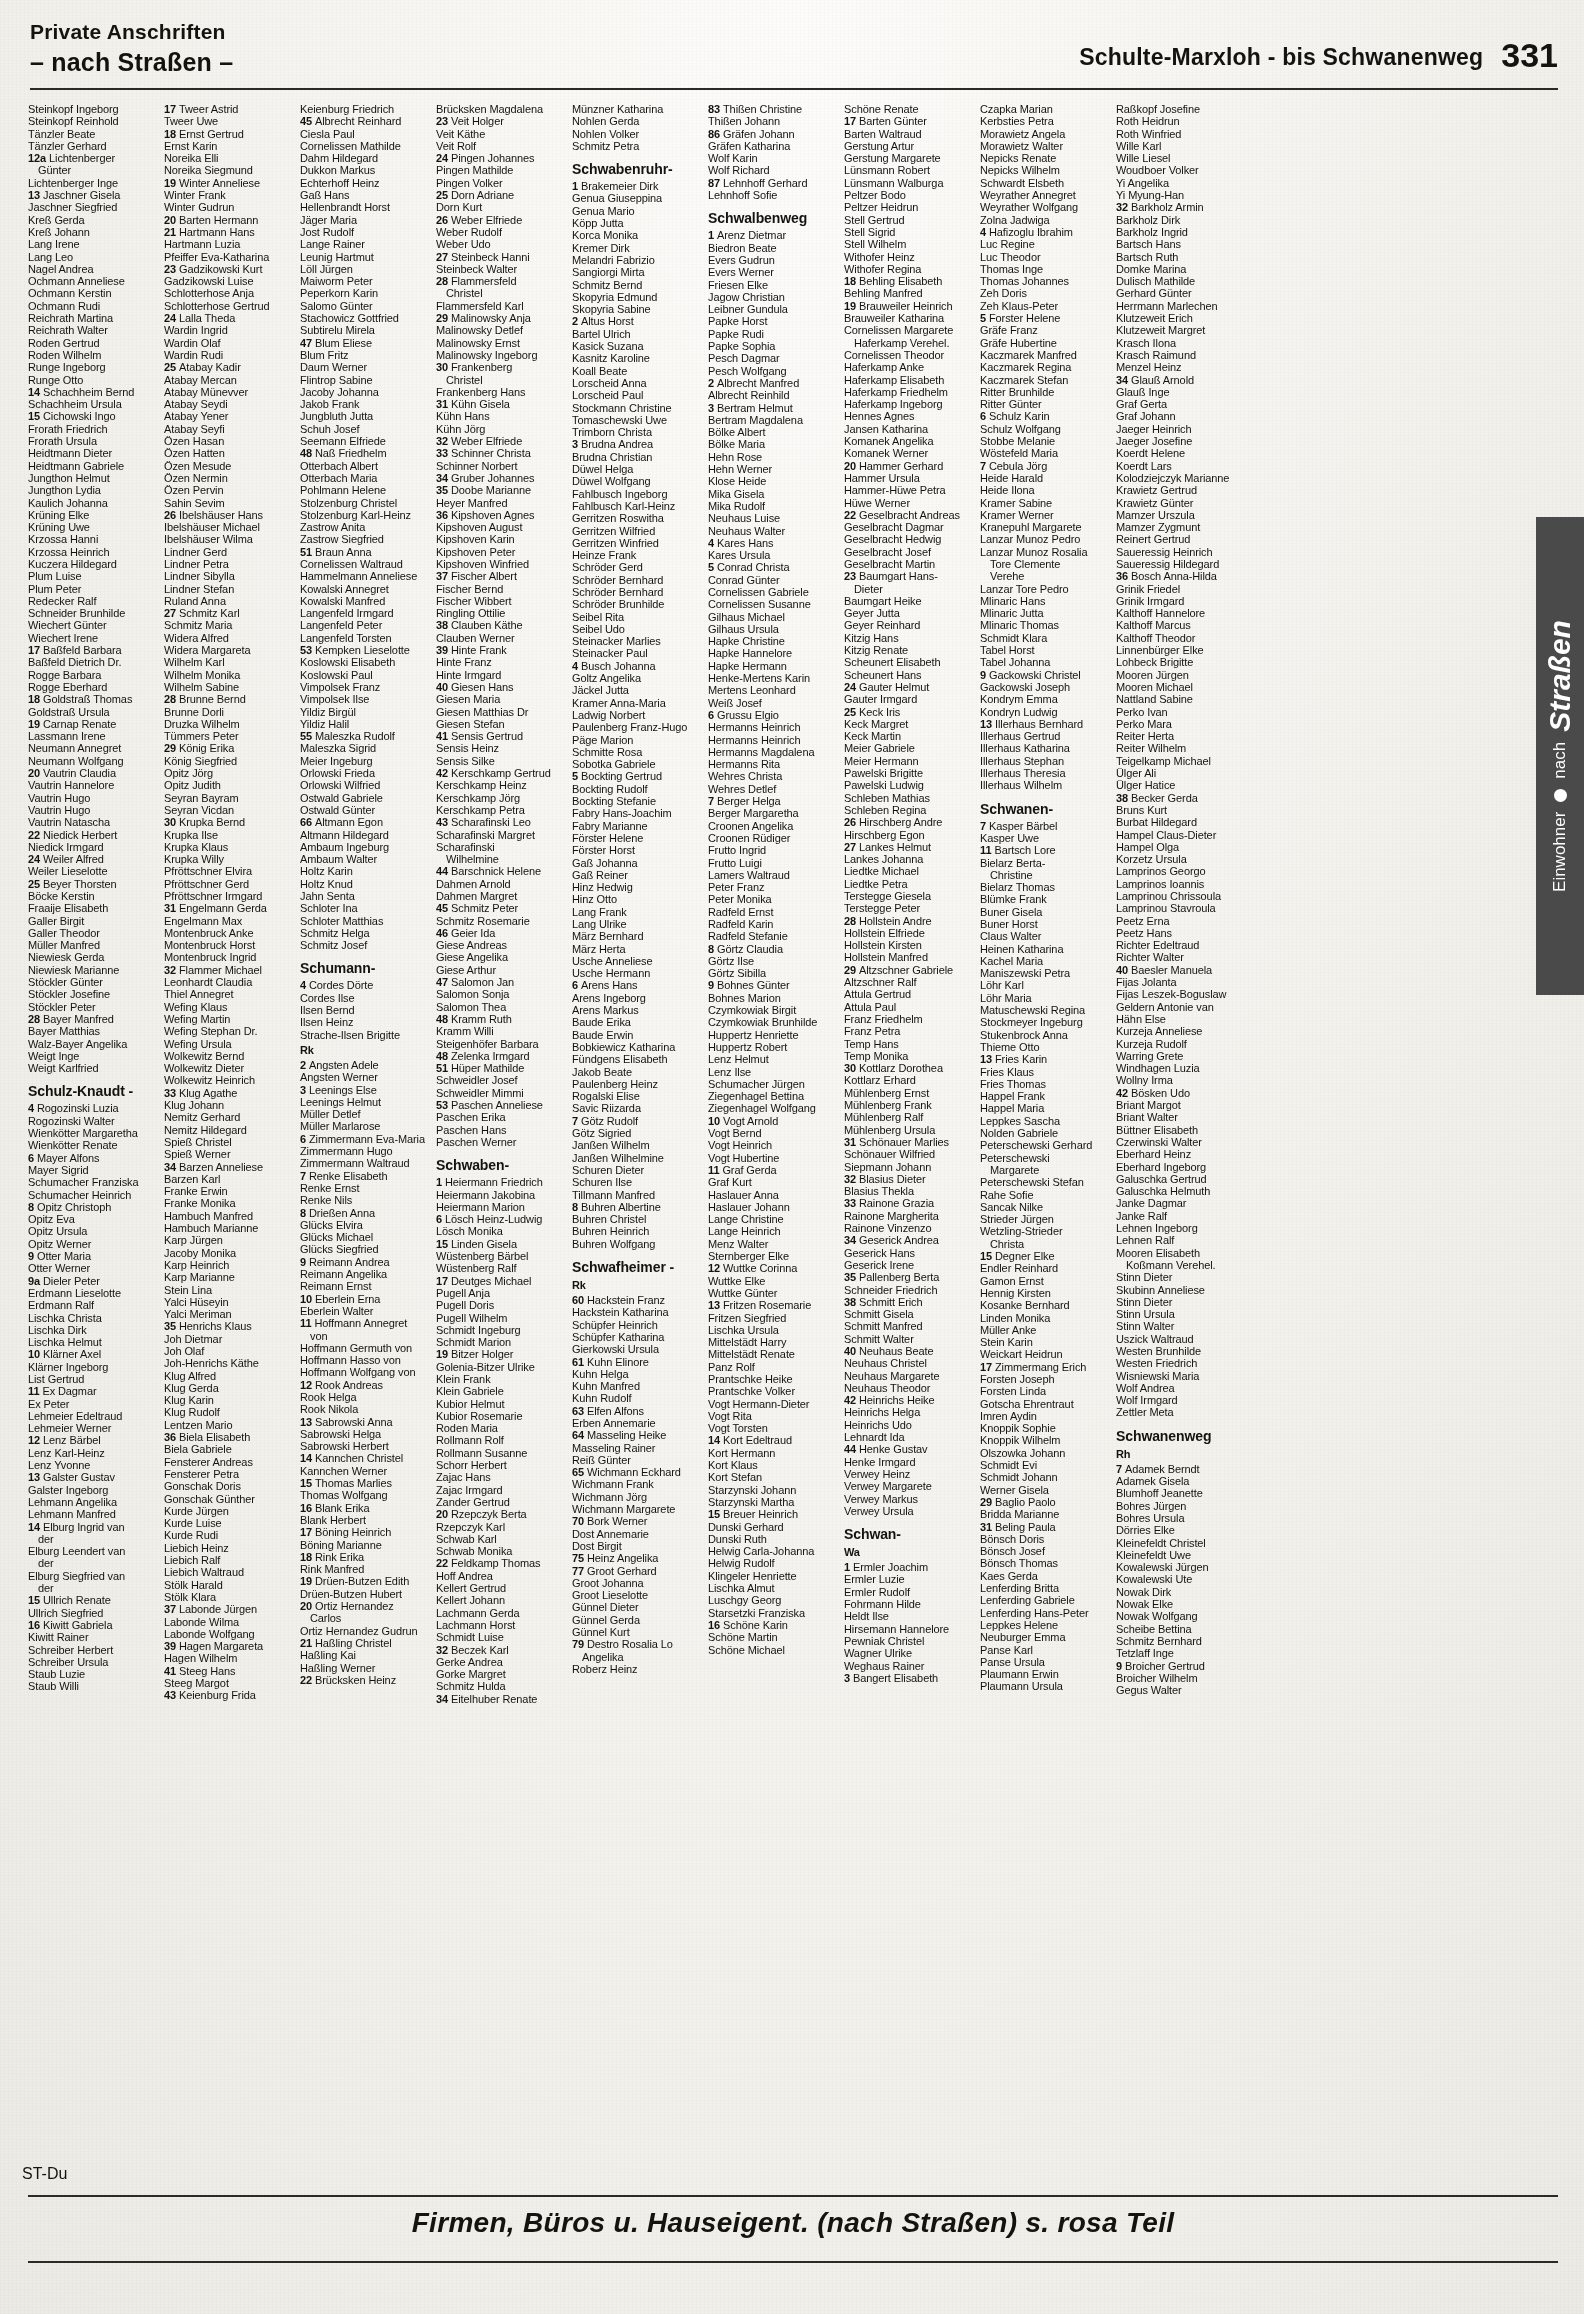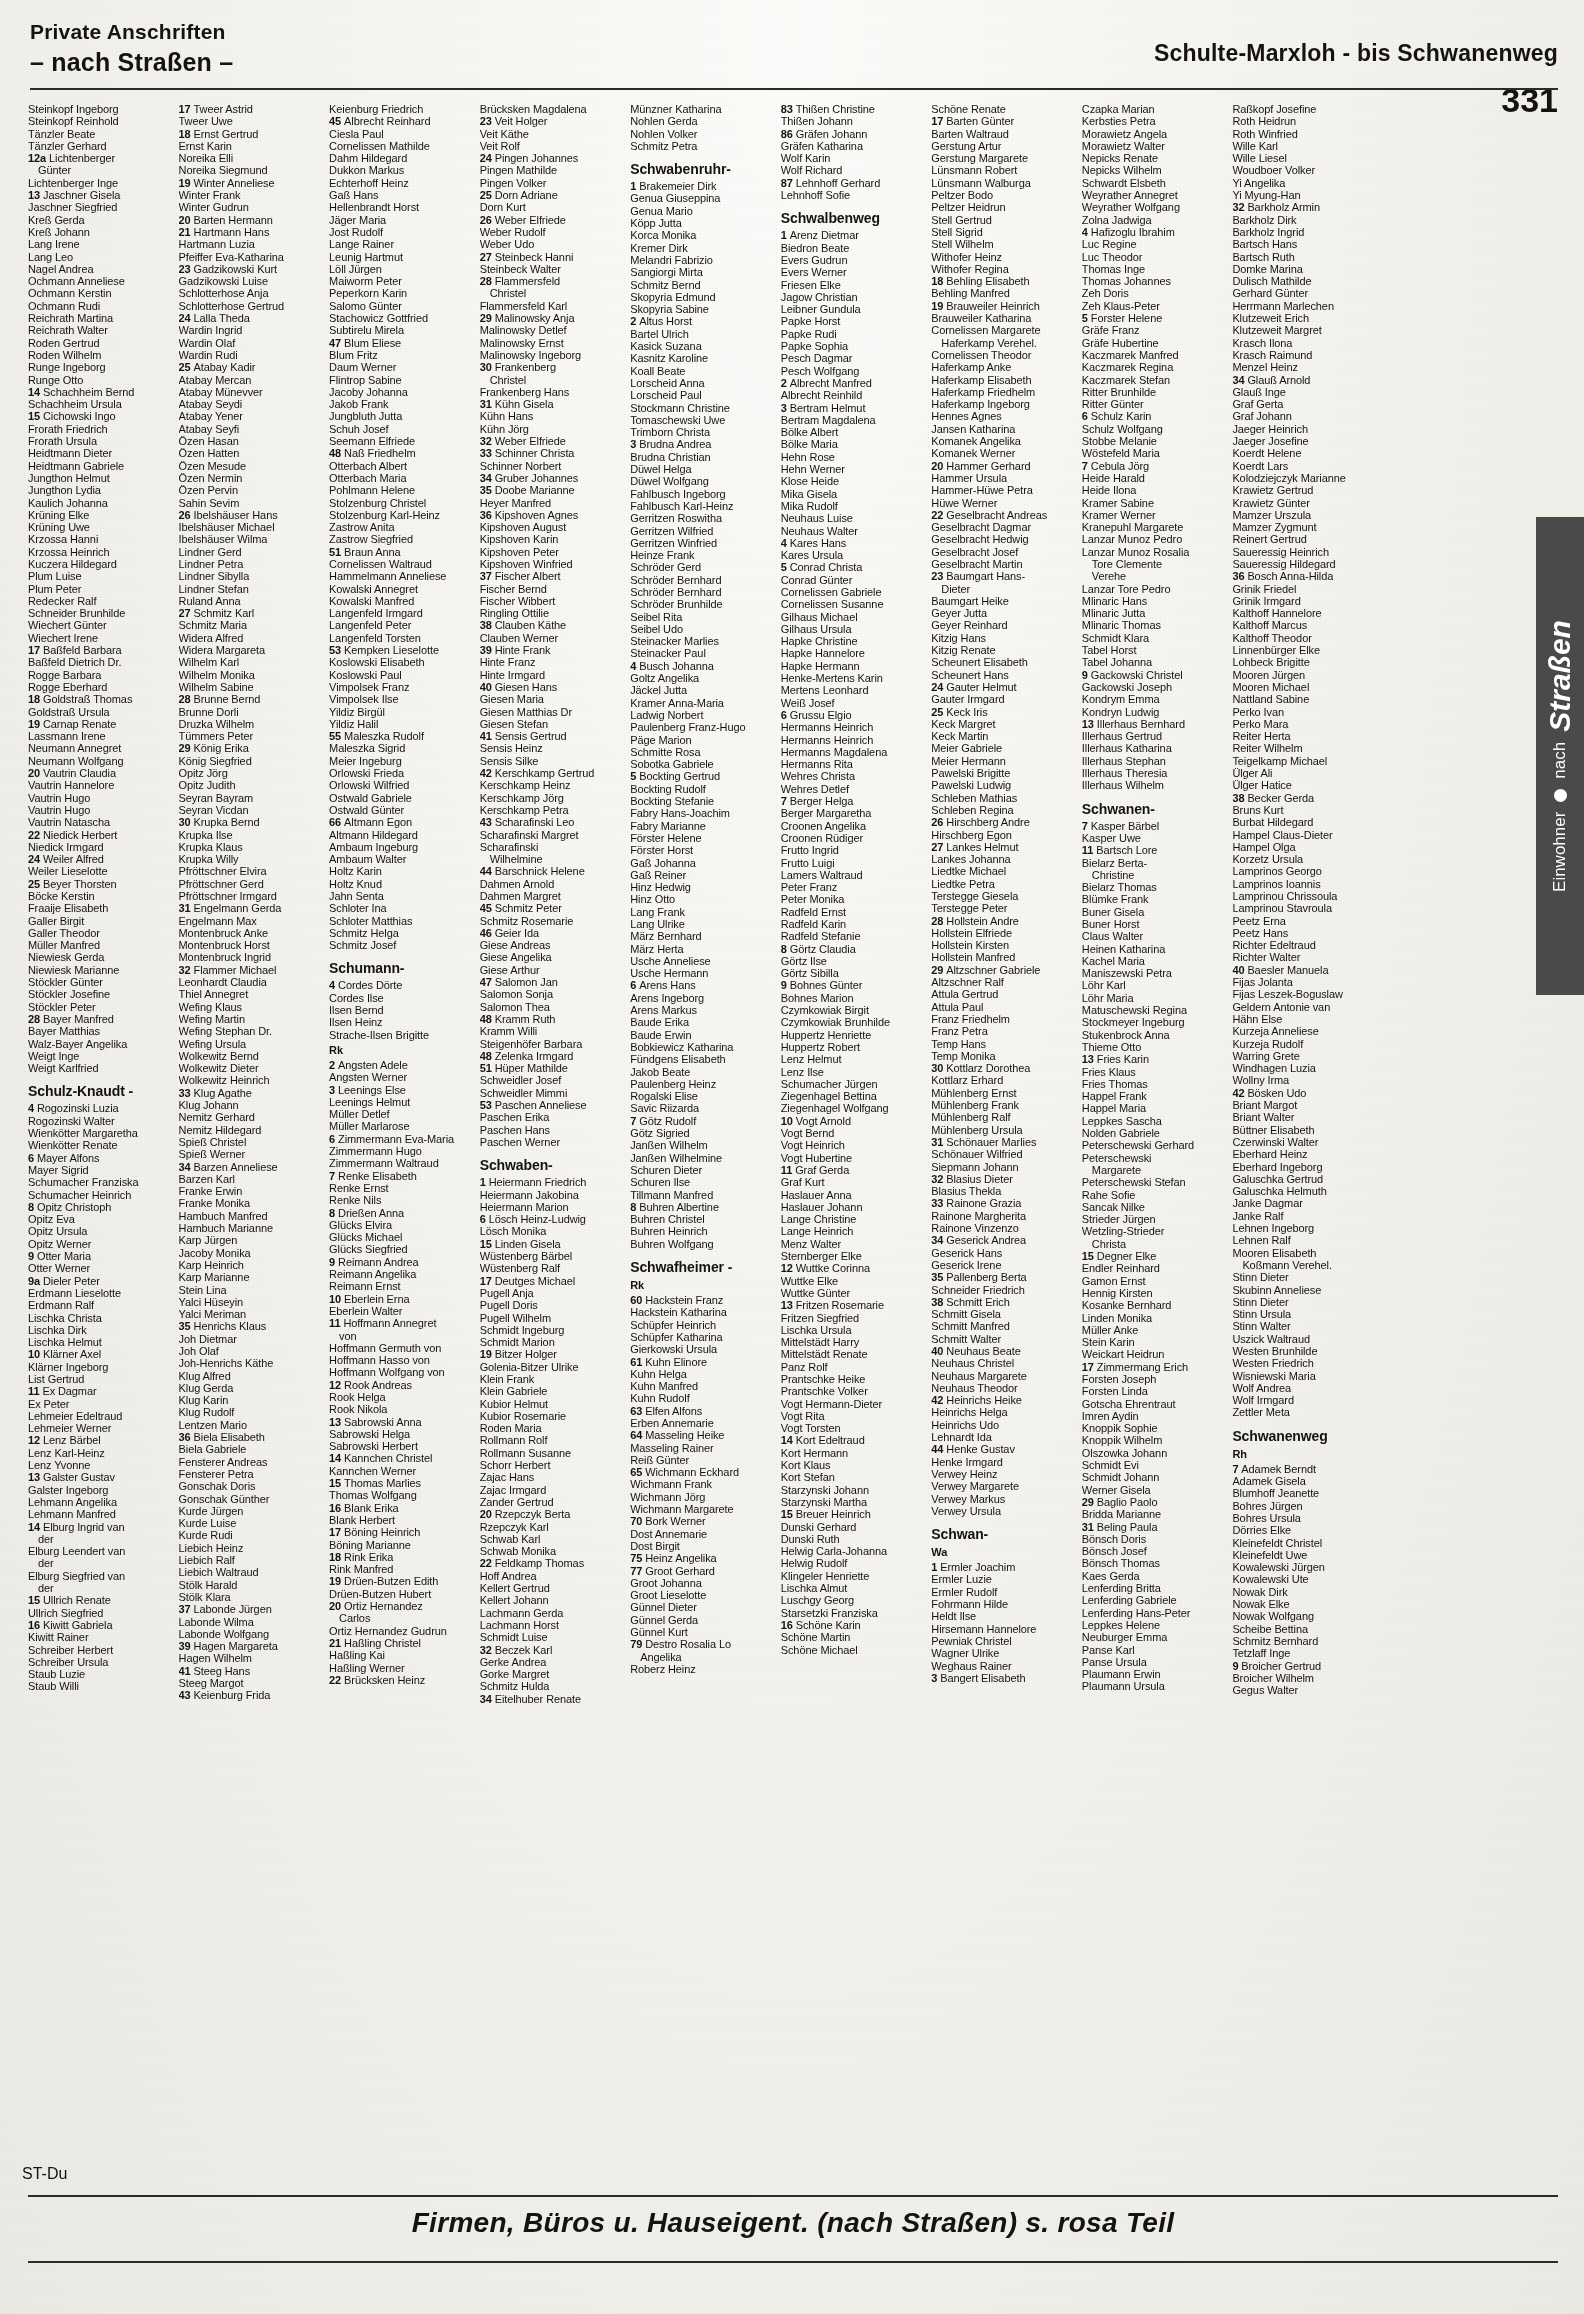--- a/index.html
+++ b/index.html
@@ -35,21 +35,21 @@
     height: 66px;
   }
   .hdr-left {
     position:absolute; left:0; top:0;
     font-size: 21px; font-weight: bold; line-height: 1.32;
     letter-spacing: 0.2px;
   }
   .hdr-left .sub { font-weight: bold; font-size: 25px; }
   .hdr-right {
     position:absolute; right:0; top: 22px;
-    display:flex; align-items:flex-end; gap: 18px; flex-direction: column;
+    display:flex; align-items:flex-end; gap: 18px;
   }
   .hdr-right .title {
     font-size: 23px; font-weight: bold; letter-spacing: 0.2px;
   }
   .hdr-right .pageno {
     font-size: 34px; font-weight: bold; line-height: 0.9;
   }
   .hdr-rule {
     position:absolute; left:30px; right:26px; top: 88px;
     height: 2px; background: #2c2a26;
@@ -81,21 +81,20 @@
   }
 
   
   .cols {
     position: absolute;
     left: 28px; top: 103px;
     width: 1491px;
     height: 2070px;
     display: flex;
     gap: 0px;
-    justify-content: space-between;
   }
   .col {
     width: 136px;
     padding-right: 6px;
     font-size: 11px;
     line-height: 12.3px;
     letter-spacing: -0.1px;
   }
   .entry { white-space: nowrap; overflow: hidden; }
   .num { font-weight: bold; }

